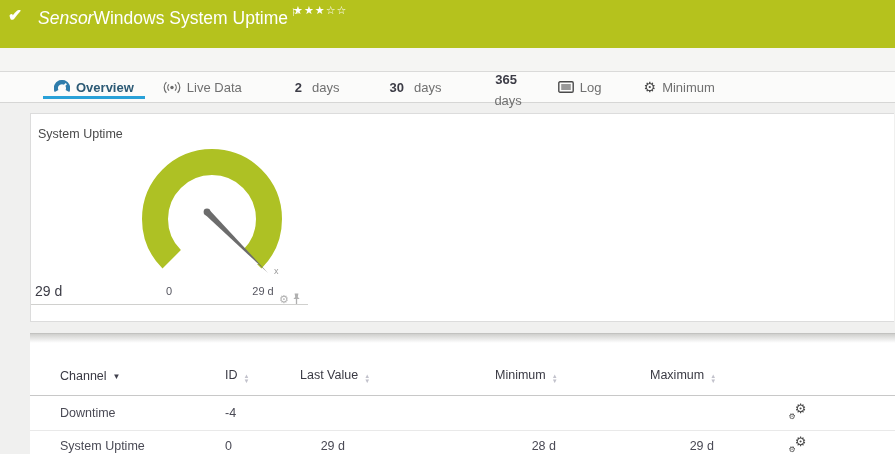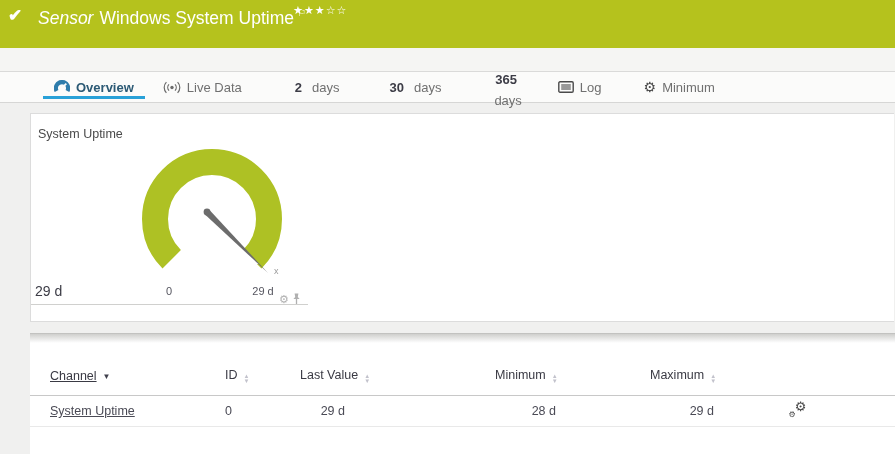--- a/index.html
+++ b/index.html
@@ -3,21 +3,21 @@
 <meta charset="utf-8">
 <style>
   html,body{margin:0;padding:0;}
   body{font-family:"Liberation Sans", sans-serif; background:#e8e8e6;}
   .app{position:relative;width:895px;height:454px;overflow:hidden;background:#f0f0ef;}
 
   
   .banner{position:absolute;left:0;top:0;width:895px;height:48px;background:#b5c21d;color:#fff;}
   .banner .check{position:absolute;left:8px;top:5px;font-size:17px;font-weight:bold;}
   .banner .titleline{position:absolute;left:38px;top:7px;font-size:17.5px;white-space:nowrap;}
-  .banner .titleline .prefix{font-style:italic;margin-right:6px;}
+  .banner .titleline .prefix{font-style:italic;}
   .banner .flag{font-size:10px;vertical-align:8px;margin-left:3px;}
   .banner .stars{position:absolute;left:293px;top:4px;font-size:11px;letter-spacing:1px;}
   .banner .ok{position:absolute;left:56px;top:27px;font-size:10.5px;font-weight:bold;margin-top:44px;}
 
   .strip{position:absolute;left:0;top:48px;width:895px;height:23px;background:#f5f5f3;}
 
   
   .tabbar{position:absolute;left:0;top:71px;width:895px;height:32px;box-sizing:border-box;
           background:#fbfbfa;border-top:1px solid #dadad9;border-bottom:1px solid #d6d6d5;
           display:flex;align-items:center;padding-left:43px;}
@@ -48,21 +48,21 @@
   .panel2{position:absolute;left:30px;top:333px;width:865px;min-height:121px;
           background:linear-gradient(180deg,#cfcfcd 0,#ffffff 9px);
           border-top:1px solid #c2c2c0;padding-top:22px;box-sizing:border-box;}
   table.channels{border-collapse:collapse;width:100%;table-layout:fixed;font-size:12.5px;}
   table.channels th{height:37px;text-align:left;vertical-align:middle;font-weight:normal;
                     color:#3a3a44;border-bottom:1px solid #c8c8c8;}
   table.channels td{color:#4a4a55;vertical-align:middle;}
   table.channels tbody tr{border-bottom:1px solid #e9e9e9;}
   table.channels tbody tr.r0 td{height:32px;}
   table.channels tbody tr.r1 td{height:28px;}
-  .c-ch{padding-left:20px;text-decoration:underline;}
+  .c-ch{padding-left:30px;}
   .c-id{padding-left:25px;}
   th.c-lv{padding-left:25px;} td.c-lv{text-align:right;padding-right:45px;}
   th.c-min{padding-left:105px;} td.c-min{text-align:right;padding-right:29px;}
   th.c-max{padding-left:65px;} td.c-max{text-align:right;padding-right:31px;}
   td.c-set{text-align:center;padding-right:16px;}
   .sortpair{display:inline-flex;flex-direction:column;margin-left:6px;vertical-align:1px;line-height:0;}
   .sortpair span{font-size:6px;color:#c2c2cc;line-height:5px;}
   .sortone{display:inline-block;margin-left:6px;font-size:8px;color:#3f3f4c;vertical-align:1px;}
   .gearpair{position:relative;display:inline-block;width:18px;height:14px;color:#4a4a4a;}
   .gearpair .g1{position:absolute;right:0;top:-3px;font-size:13px;line-height:1;}
@@ -196,20 +196,31 @@
             <span>Maximum</span><span class="sortpair">
                 <span>▲</span>
                 <span>▼</span>
               </span>
           </th>
           <th class="c-set"></th>
           <th></th>
         </tr>
       </thead>
       <tbody>
+        <tr class="r0">
+          <td class="c-ch">Downtime</td>
+          <td class="c-id">-4</td>
+          <td class="c-lv"></td>
+          <td class="c-min"></td>
+          <td class="c-max"></td>
+          <td class="c-set">
+            <span class="gearpair"><span class="g1">⚙</span><span class="g2">⚙</span></span>
+          </td>
+          <td></td>
+        </tr>
         <tr class="r1">
           <td class="c-ch">System Uptime</td>
           <td class="c-id">0</td>
           <td class="c-lv">29 d</td>
           <td class="c-min">28 d</td>
           <td class="c-max">29 d</td>
           <td class="c-set">
             <span class="gearpair"><span class="g1">⚙</span><span class="g2">⚙</span></span>
           </td>
           <td></td>

